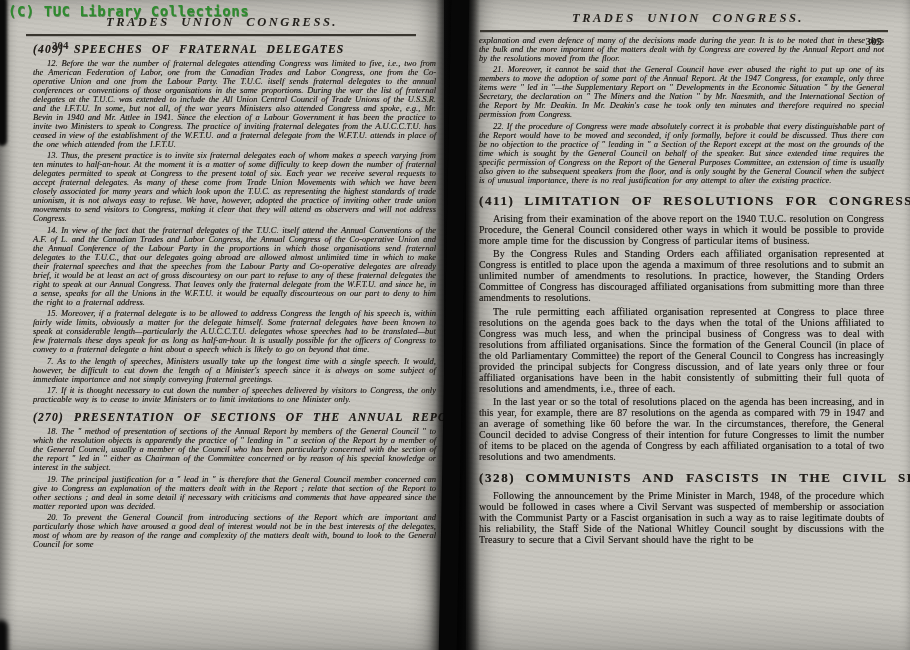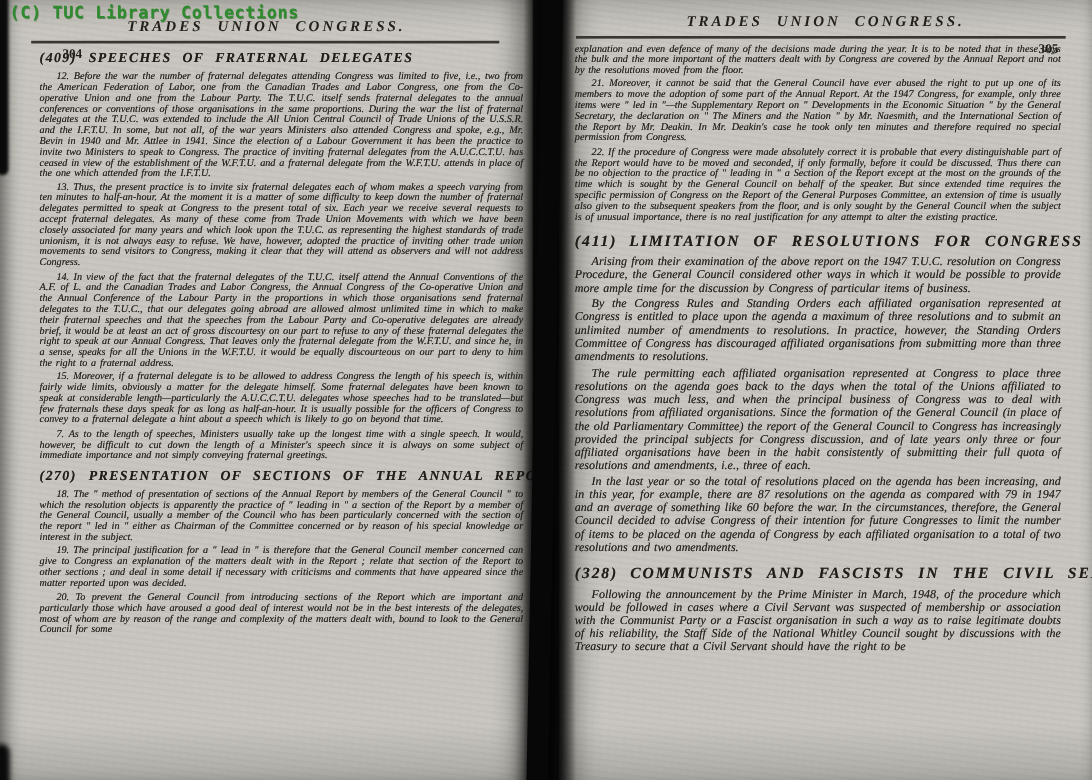--- a/index.html
+++ b/index.html
@@ -65,21 +65,21 @@
   .rule{height:1.5px;background:#39362f;margin:3px 28px 0 26px;box-shadow:0 0.5px 0 rgba(0,0,0,0.3);}
   .page-right .rule{margin:3px 22px 0 14px;}
   
   .col{
     text-align:justify;
     text-shadow:0 0 0.45px rgba(38,33,28,0.65);
   }
   .col-left{margin:5px 8px 0 33px;}
   .col-right{margin:4px 26px 0 13px;}
   .small-text{font-size:8.5px;line-height:9px;word-spacing:1px;font-style:italic;}
-  .large-text{font-size:10px;line-height:11px;word-spacing:1px;font-style:italic;}
+  .large-text{font-size:10px;line-height:11px;word-spacing:1px;}
   .para{margin:0 0 2.5px 0;text-indent:14px;}
   .para-cont{text-indent:0;}
   .heading{
     margin:7px 0 4px 0;text-align:left;font-weight:bold;
     font-size:11.5px;line-height:12px;letter-spacing:1.2px;word-spacing:5px;
     color:#201d19;white-space:nowrap;
   }
   .heading .ht{margin-left:10px;}
   .heading-lg{font-size:13px;line-height:14px;letter-spacing:1.6px;word-spacing:6px;margin:9px 0 5px 0;}
 </style>
@@ -97,20 +97,21 @@
 
     <div class="col col-left small-text">
       <div class="heading">
         <span>(409)</span><span class="ht">SPEECHES OF FRATERNAL DELEGATES</span>
       </div>
       <p class="para">12. Before the war the number of fraternal delegates attending Congress was limited to five, i.e., two from the American Federation of Labor, one from the Canadian Trades and Labor Congress, one from the Co-operative Union and one from the Labour Party. The T.U.C. itself sends fraternal delegates to the annual conferences or conventions of those organisations in the same proportions. During the war the list of fraternal delegates at the T.U.C. was extended to include the All Union Central Council of Trade Unions of the U.S.S.R. and the I.F.T.U. In some, but not all, of the war years Ministers also attended Congress and spoke, e.g., Mr. Bevin in 1940 and Mr. Attlee in 1941. Since the election of a Labour Government it has been the practice to invite two Ministers to speak to Congress. The practice of inviting fraternal delegates from the A.U.C.C.T.U. has ceased in view of the establishment of the W.F.T.U. and a fraternal delegate from the W.F.T.U. attends in place of the one which attended from the I.F.T.U.</p>
       <p class="para">13. Thus, the present practice is to invite six fraternal delegates each of whom makes a speech varying from ten minutes to half-an-hour. At the moment it is a matter of some difficulty to keep down the number of fraternal delegates permitted to speak at Congress to the present total of six. Each year we receive several requests to accept fraternal delegates. As many of these come from Trade Union Movements with which we have been closely associated for many years and which look upon the T.U.C. as representing the highest standards of trade unionism, it is not always easy to refuse. We have, however, adopted the practice of inviting other trade union movements to send visitors to Congress, making it clear that they will attend as observers and will not address Congress.</p>
       <p class="para">14. In view of the fact that the fraternal delegates of the T.U.C. itself attend the Annual Conventions of the A.F. of L. and the Canadian Trades and Labor Congress, the Annual Congress of the Co-operative Union and the Annual Conference of the Labour Party in the proportions in which those organisations send fraternal delegates to the T.U.C., that our delegates going abroad are allowed almost unlimited time in which to make their fraternal speeches and that the speeches from the Labour Party and Co-operative delegates are already brief, it would be at least an act of gross discourtesy on our part to refuse to any of these fraternal delegates the right to speak at our Annual Congress. That leaves only the fraternal delegate from the W.F.T.U. and since he, in a sense, speaks for all the Unions in the W.F.T.U. it would be equally discourteous on our part to deny to him the right to a fraternal address.</p>
       <p class="para">15. Moreover, if a fraternal delegate is to be allowed to address Congress the length of his speech is, within fairly wide limits, obviously a matter for the delegate himself. Some fraternal delegates have been known to speak at considerable length—particularly the A.U.C.C.T.U. delegates whose speeches had to be translated—but few fraternals these days speak for as long as half-an-hour. It is usually possible for the officers of Congress to convey to a fraternal delegate a hint about a speech which is likely to go on beyond that time.</p>
       <p class="para">7. As to the length of speeches, Ministers usually take up the longest time with a single speech. It would, however, be difficult to cut down the length of a Minister's speech since it is always on some subject of immediate importance and not simply conveying fraternal greetings.</p>
+      <p class="para">17. If it is thought necessary to cut down the number of speeches delivered by visitors to Congress, the only practicable way is to cease to invite Ministers or to limit invitations to one Minister only.</p>
       <div class="heading">
         <span>(270)</span><span class="ht">PRESENTATION OF SECTIONS OF THE ANNUAL REPORT</span>
       </div>
       <p class="para">18. The " method of presentation of sections of the Annual Report by members of the General Council " to which the resolution objects is apparently the practice of " leading in " a section of the Report by a member of the General Council, usually a member of the Council who has been particularly concerned with the section of the report " led in " either as Chairman of the Committee concerned or by reason of his special knowledge or interest in the subject.</p>
       <p class="para">19. The principal justification for a " lead in " is therefore that the General Council member concerned can give to Congress an explanation of the matters dealt with in the Report ; relate that section of the Report to other sections ; and deal in some detail if necessary with criticisms and comments that have appeared since the matter reported upon was decided.</p>
       <p class="para">20. To prevent the General Council from introducing sections of the Report which are important and particularly those which have aroused a good deal of interest would not be in the best interests of the delegates, most of whom are by reason of the range and complexity of the matters dealt with, bound to look to the General Council for some</p>
     </div>
   </div>
 
   <div class="page page-right">
@@ -123,21 +124,21 @@
     <div class="col col-right small-text">
       <p class="para para-cont">explanation and even defence of many of the decisions made during the year. It is to be noted that in these days the bulk and the more important of the matters dealt with by Congress are covered by the Annual Report and not by the resolutions moved from the floor.</p>
       <p class="para">21. Moreover, it cannot be said that the General Council have ever abused the right to put up one of its members to move the adoption of some part of the Annual Report. At the 1947 Congress, for example, only three items were " led in "—the Supplementary Report on " Developments in the Economic Situation " by the General Secretary, the declaration on " The Miners and the Nation " by Mr. Naesmith, and the International Section of the Report by Mr. Deakin. In Mr. Deakin's case he took only ten minutes and therefore required no special permission from Congress.</p>
       <p class="para">22. If the procedure of Congress were made absolutely correct it is probable that every distinguishable part of the Report would have to be moved and seconded, if only formally, before it could be discussed. Thus there can be no objection to the practice of " leading in " a Section of the Report except at the most on the grounds of the time which is sought by the General Council on behalf of the speaker. But since extended time requires the specific permission of Congress on the Report of the General Purposes Committee, an extension of time is usually also given to the subsequent speakers from the floor, and is only sought by the General Council when the subject is of unusual importance, there is no real justification for any attempt to alter the existing practice.</p>
     </div>
 
     <div class="col col-right large-text">
       <div class="heading heading-lg">
         <span>(411)</span><span class="ht">LIMITATION OF RESOLUTIONS FOR CONGRESS</span>
       </div>
-      <p class="para">Arising from their examination of the above report on the 1947 T.U.C. resolution on Congress Procedure, the General Council considered other ways in which it would be possible to provide more ample time for the discussion by Congress of particular items of business.</p>
+      <p class="para">Arising from their examination of the above report on the 1940 T.U.C. resolution on Congress Procedure, the General Council considered other ways in which it would be possible to provide more ample time for the discussion by Congress of particular items of business.</p>
       <p class="para">By the Congress Rules and Standing Orders each affiliated organisation represented at Congress is entitled to place upon the agenda a maximum of three resolutions and to submit an unlimited number of amendments to resolutions. In practice, however, the Standing Orders Committee of Congress has discouraged affiliated organisations from submitting more than three amendments to resolutions.</p>
       <p class="para">The rule permitting each affiliated organisation represented at Congress to place three resolutions on the agenda goes back to the days when the total of the Unions affiliated to Congress was much less, and when the principal business of Congress was to deal with resolutions from affiliated organisations. Since the formation of the General Council (in place of the old Parliamentary Committee) the report of the General Council to Congress has increasingly provided the principal subjects for Congress discussion, and of late years only three or four affiliated organisations have been in the habit consistently of submitting their full quota of resolutions and amendments, i.e., three of each.</p>
       <p class="para">In the last year or so the total of resolutions placed on the agenda has been increasing, and in this year, for example, there are 87 resolutions on the agenda as compared with 79 in 1947 and an average of something like 60 before the war. In the circumstances, therefore, the General Council decided to advise Congress of their intention for future Congresses to limit the number of items to be placed on the agenda of Congress by each affiliated organisation to a total of two resolutions and two amendments.</p>
       <div class="heading heading-lg">
         <span>(328)</span><span class="ht">COMMUNISTS AND FASCISTS IN THE CIVIL SERVICE</span>
       </div>
       <p class="para">Following the announcement by the Prime Minister in March, 1948, of the procedure which would be followed in cases where a Civil Servant was suspected of membership or association with the Communist Party or a Fascist organisation in such a way as to raise legitimate doubts of his reliability, the Staff Side of the National Whitley Council sought by discussions with the Treasury to secure that a Civil Servant should have the right to be</p>
     </div>
   </div>
 

